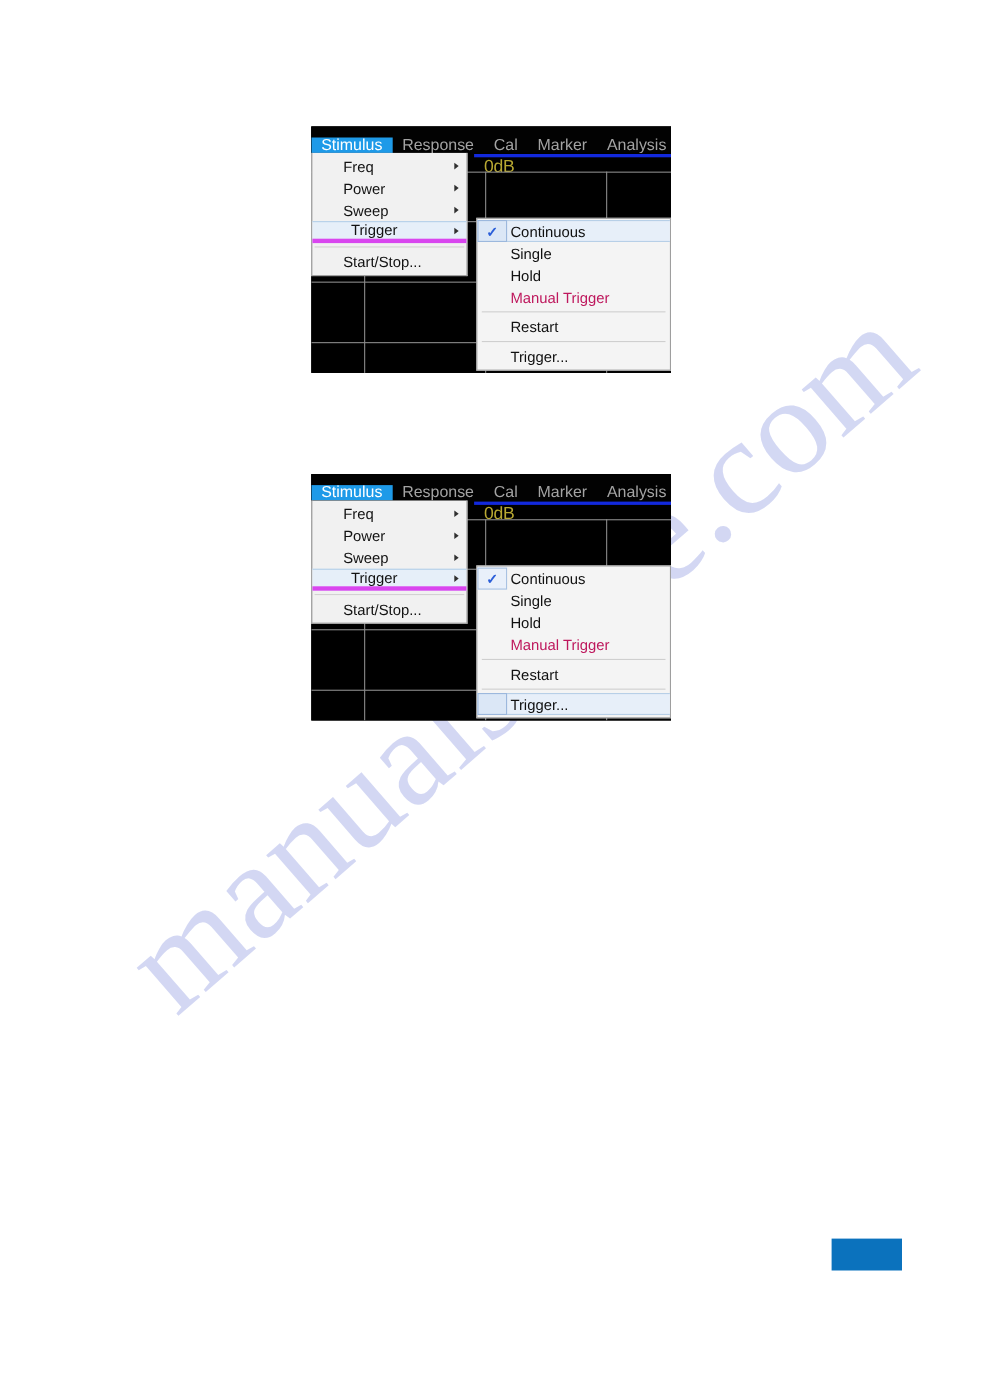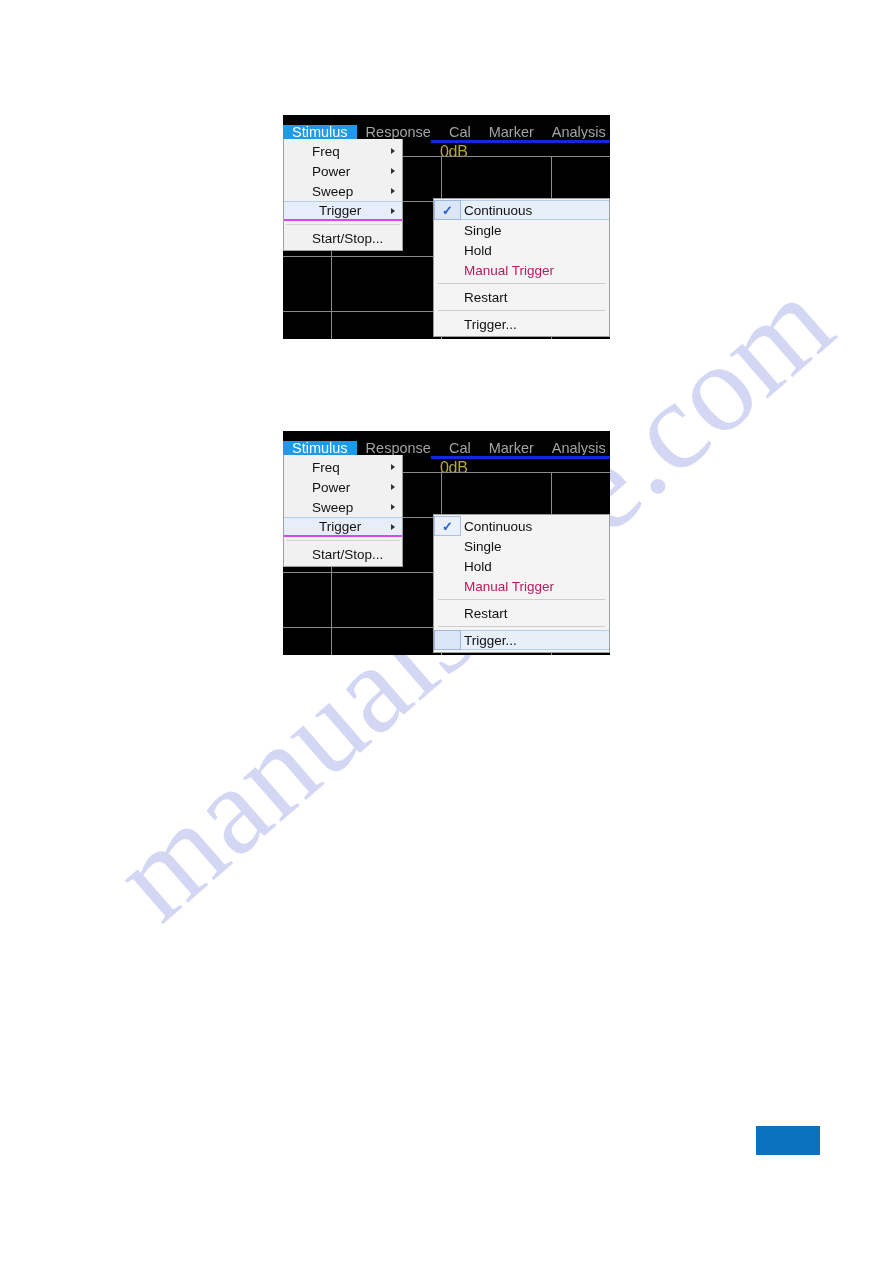--- a/index.html
+++ b/index.html
@@ -121,39 +121,39 @@
     position: absolute;
     background: #f1f1f1;
     border: 1px solid #a0a0a0;
     border-top: none;
     z-index: 6;
     padding: 2px 0;
   }
   #menu-level1, #menu-level1-b {
     left: 0px;
     top: 24px;
-    width: 120px;
+    width: 142px;
     background: #f1f1f1;
   }
   .menu-row {
     position: relative;
     display: flex;
     align-items: center;
     height: 20px;
     padding-left: 28px;
     padding-right: 6px;
     font-size: 13.5px;
     color: #121212;
     font-family: "Liberation Sans", sans-serif;
     white-space: nowrap;
   }
   .menu-row.selected {
     background: #e6eff9;
     border-top: 1px solid #b4cfe8;
-    border-bottom: 2px solid #d946ef;
+    border-bottom: 4px solid #d946ef;
     padding-left: 35px;
   }
   .submenu-arrow {
     position: absolute;
     right: 7px;
     top: 50%;
     transform: translateY(-50%);
     width: 0; height: 0;
     border-left: 4px solid #303030;
     border-top: 3.5px solid transparent;

